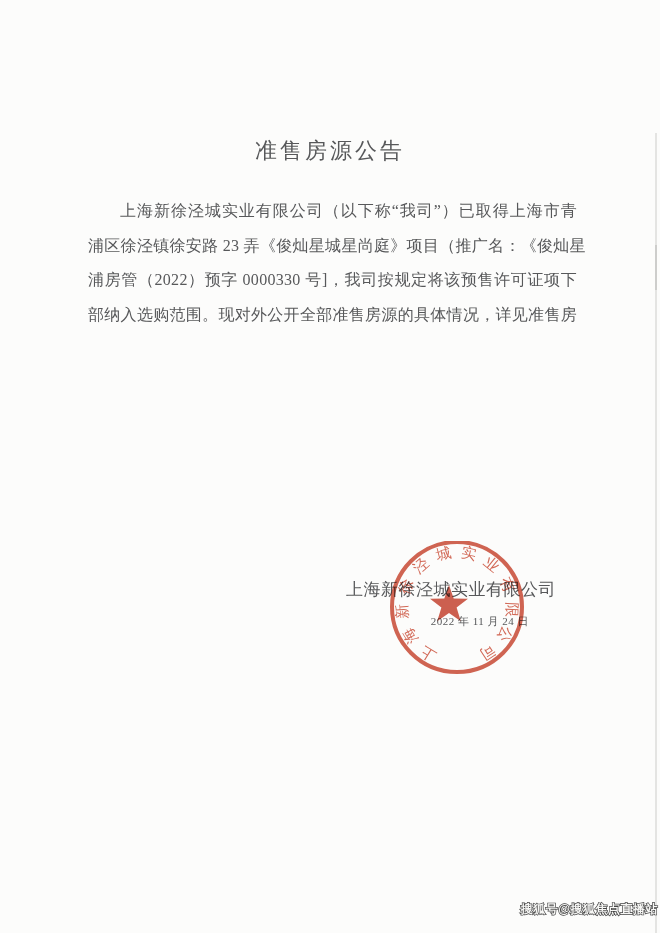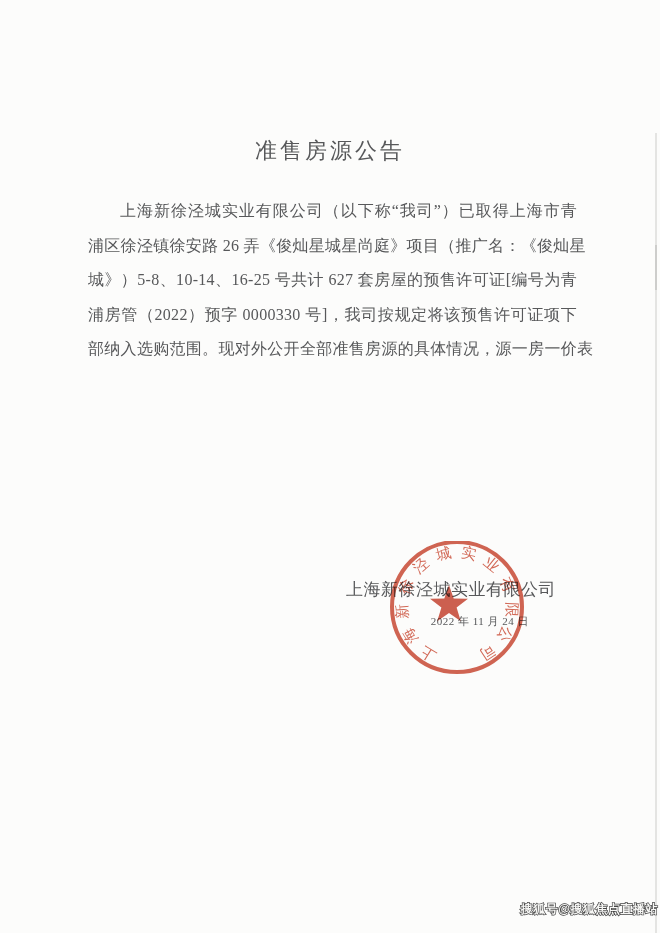--- a/index.html
+++ b/index.html
@@ -114,24 +114,23 @@
 </style>
 </head>
 <body>
 
 <div class="page">
 
   <div class="doc-title">准售房源公告</div>
 
   <div class="body-text">
     <div class="body-line first">上海新徐泾城实业有限公司（以下称“我司”）已取得上海市青</div>
-    <div class="body-line">浦区徐泾镇徐安路 26 弄《俊灿星城星尚庭》项目（推广名：《俊灿星</div>
-    <div class="body-line">城》）5-8、10-14、16-25 号共计 627 套房屋的预售许可证[编号为青</div>
+    <div class="body-line">浦区徐泾镇徐安路 23 弄《俊灿星城星尚庭》项目（推广名：《俊灿星</div>
     <div class="body-line">浦房管（2022）预字 0000330 号]，我司按规定将该预售许可证项下</div>
-    <div class="body-line">部纳入选购范围。现对外公开全部准售房源的具体情况，源一房一价表</div>
+    <div class="body-line">部纳入选购范围。现对外公开全部准售房源的具体情况，详见准售房</div>
   </div>
 
   <div class="signature-line">上海新徐泾城实业有限公司</div>
 
   <div class="date-line">2022 年 11 月 24 日</div>
 
   <svg class="seal" viewBox="0 0 140 140">
     <circle cx="70" cy="66" r="65" fill="none" stroke="#cc4f3b" stroke-width="4"></circle>
     <defs>
       <path id="sealTextPath" d="M 70,116 A 50,50 0 0,1 70,16 A 50,50 0 0,1 70,116"></path>

